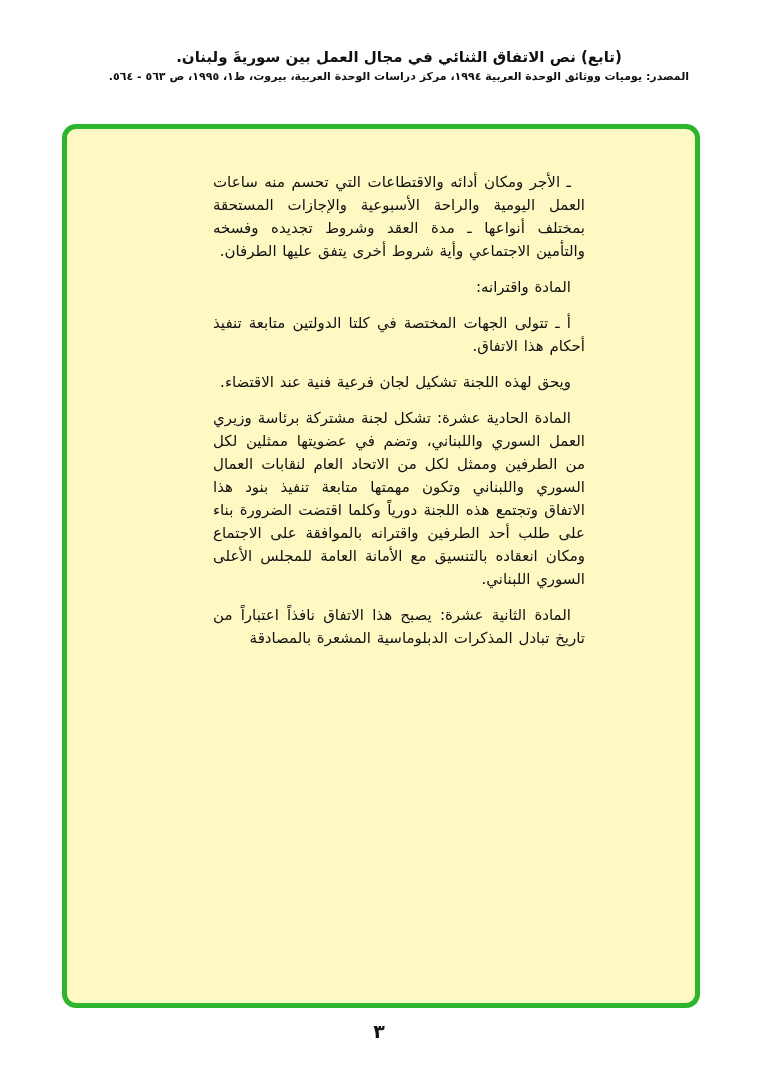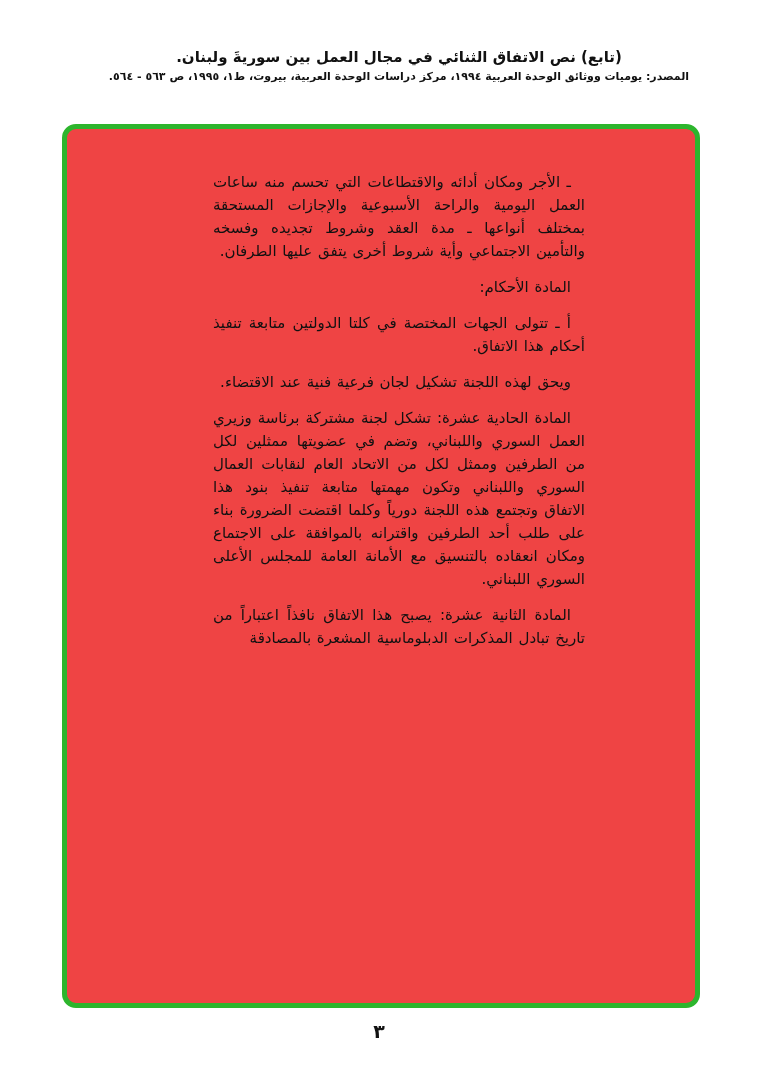--- a/index.html
+++ b/index.html
@@ -33,21 +33,21 @@
   }
   .content-frame {
     position: absolute;
     left: 62px;
     top: 124px;
     width: 638px;
     height: 884px;
     border: 5px solid #2db52d;
     border-radius: 14px;
     box-sizing: border-box;
-    background: #ef4444;
+    background: #fef9c3;
     overflow: hidden;
   }
   .doc-body {
     direction: rtl;
     text-align: justify;
     padding: 42px 110px 0 146px;
     font-size: 15px;
     line-height: 23px;
   }
   .doc-body p {
@@ -69,21 +69,21 @@
 <body>
 
 <div class="page-header">
   <div class="doc-title">(تابع) نص الاتفاق الثنائي في مجال العمل بين سوريةَ ولبنان.</div>
   <div class="doc-source">المصدر: يوميات ووثائق الوحدة العربية ١٩٩٤، مركز دراسات الوحدة العربية، بيروت، ط١، ١٩٩٥، ص ٥٦٣ - ٥٦٤.</div>
 </div>
 
 <div class="content-frame" style="border-color: rgb(45, 181, 45);">
   <div class="doc-body">
     <p>ـ الأجر ومكان أدائه والاقتطاعات التي تحسم منه ساعات العمل اليومية والراحة الأسبوعية والإجازات المستحقة بمختلف أنواعها ـ مدة العقد وشروط تجديده وفسخه والتأمين الاجتماعي وأية شروط أخرى يتفق عليها الطرفان.</p>
-    <p>المادة الأحكام:</p>
+    <p>المادة واقترانه:</p>
     <p>أ ـ تتولى الجهات المختصة في كلتا الدولتين متابعة تنفيذ أحكام هذا الاتفاق.</p>
     <p>ويحق لهذه اللجنة تشكيل لجان فرعية فنية عند الاقتضاء.</p>
     <p>المادة الحادية عشرة: تشكل لجنة مشتركة برئاسة وزيري العمل السوري واللبناني، وتضم في عضويتها ممثلين لكل من الطرفين وممثل لكل من الاتحاد العام لنقابات العمال السوري واللبناني وتكون مهمتها متابعة تنفيذ بنود هذا الاتفاق وتجتمع هذه اللجنة دورياً وكلما اقتضت الضرورة بناء على طلب أحد الطرفين واقترانه بالموافقة على الاجتماع ومكان انعقاده بالتنسيق مع الأمانة العامة للمجلس الأعلى السوري اللبناني.</p>
     <p>المادة الثانية عشرة: يصبح هذا الاتفاق نافذاً اعتباراً من تاريخ تبادل المذكرات الدبلوماسية المشعرة بالمصادقة</p>
   </div>
 </div>
 
 <div class="page-number">٣</div>
 
 </body></html>

